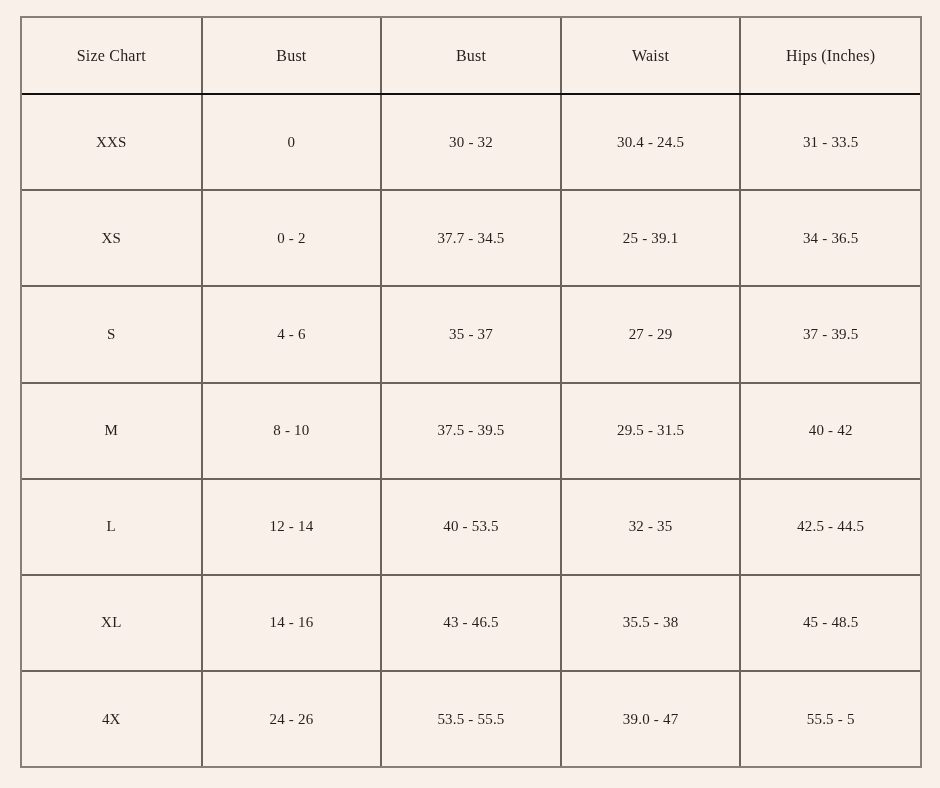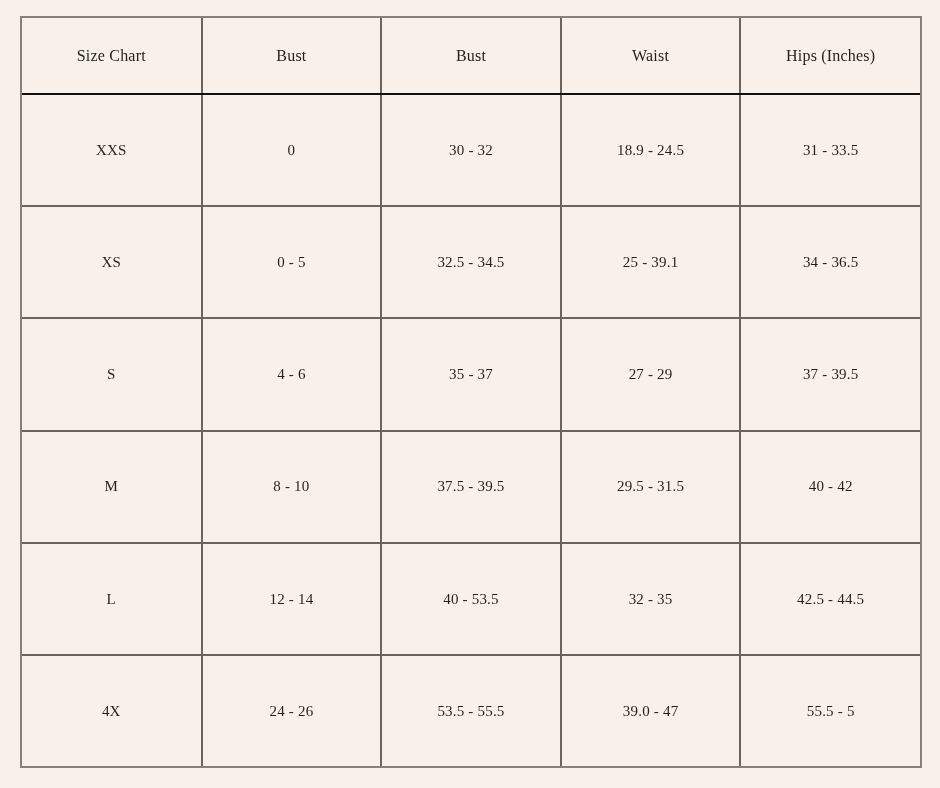--- a/index.html
+++ b/index.html
@@ -94,27 +94,27 @@
         <th>Bust</th>
         <th>Waist</th>
         <th>Hips (Inches)</th>
       </tr>
     </thead>
     <tbody>
       <tr>
         <td>XXS</td>
         <td>0</td>
         <td>30 - 32</td>
-        <td>18.9 - 24.5</td>
+        <td>30.4 - 24.5</td>
         <td>31 - 33.5</td>
       </tr>
       <tr>
         <td>XS</td>
-        <td>0 - 5</td>
-        <td>32.5 - 34.5</td>
+        <td>0 - 2</td>
+        <td>37.7 - 34.5</td>
         <td>25 - 39.1</td>
         <td>34 - 36.5</td>
       </tr>
       <tr>
         <td>S</td>
         <td>4 - 6</td>
         <td>35 - 37</td>
         <td>27 - 29</td>
         <td>37 - 39.5</td>
       </tr>
@@ -126,20 +126,27 @@
         <td>40 - 42</td>
       </tr>
       <tr>
         <td>L</td>
         <td>12 - 14</td>
         <td>40 - 53.5</td>
         <td>32 - 35</td>
         <td>42.5 - 44.5</td>
       </tr>
       <tr>
+        <td>XL</td>
+        <td>14 - 16</td>
+        <td>43 - 46.5</td>
+        <td>35.5 - 38</td>
+        <td>45 - 48.5</td>
+      </tr>
+      <tr>
         <td>4X</td>
         <td>24 - 26</td>
         <td>53.5 - 55.5</td>
         <td>39.0 - 47</td>
         <td>55.5 - 5</td>
       </tr>
     </tbody>
   </table>
 </div>
 

